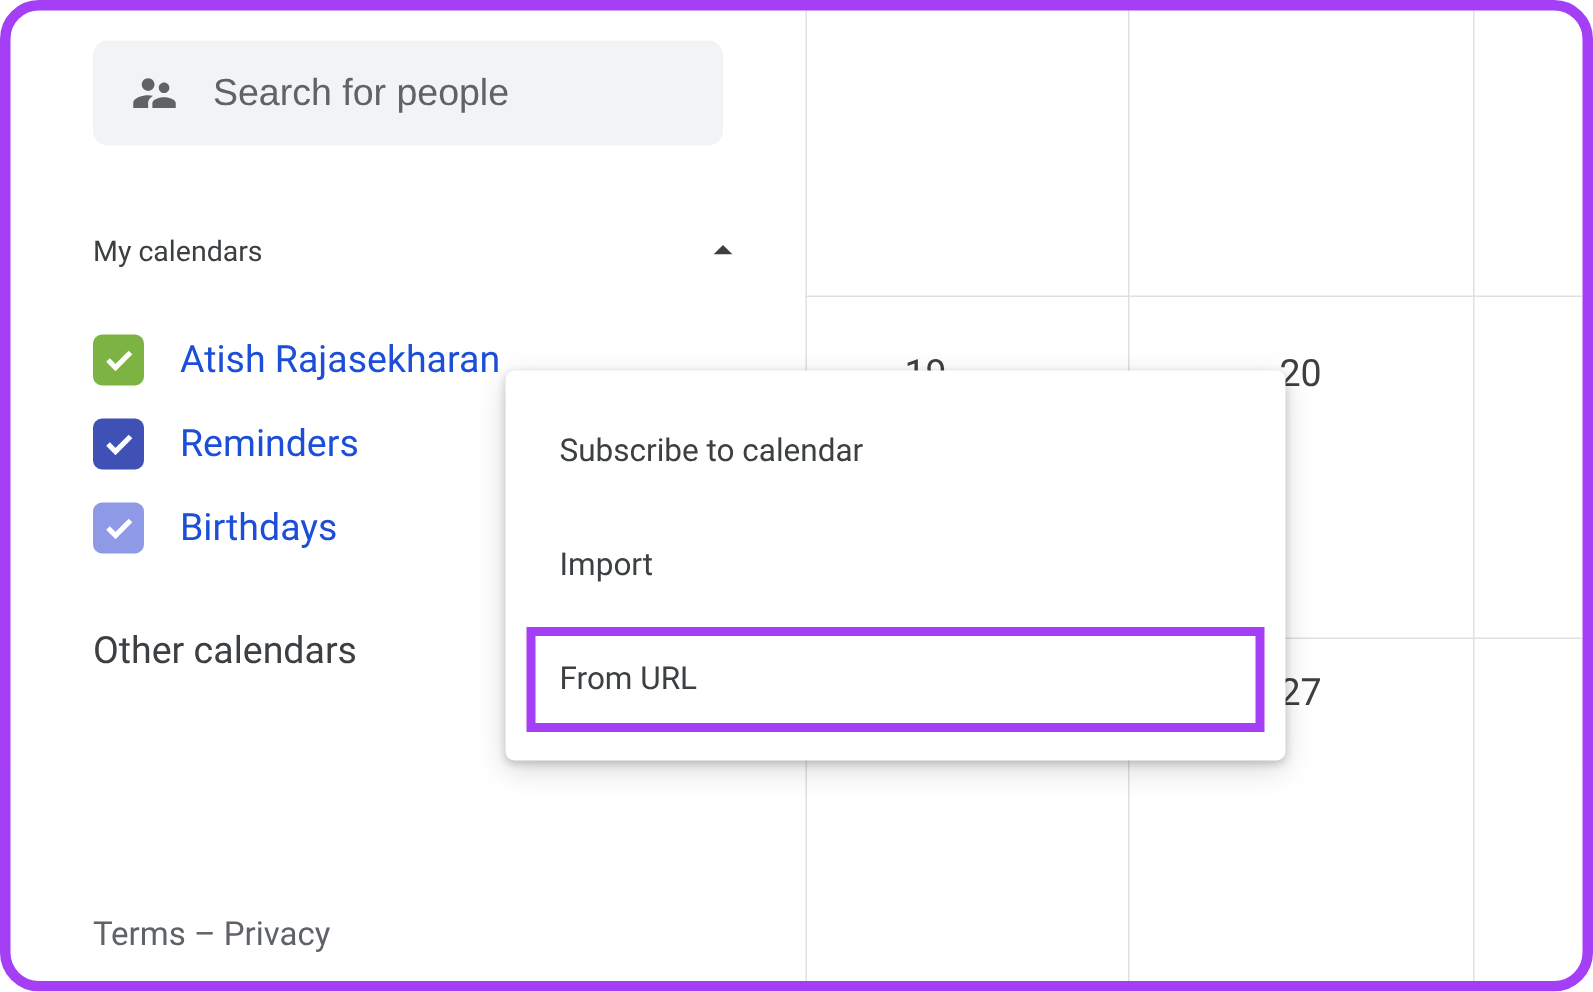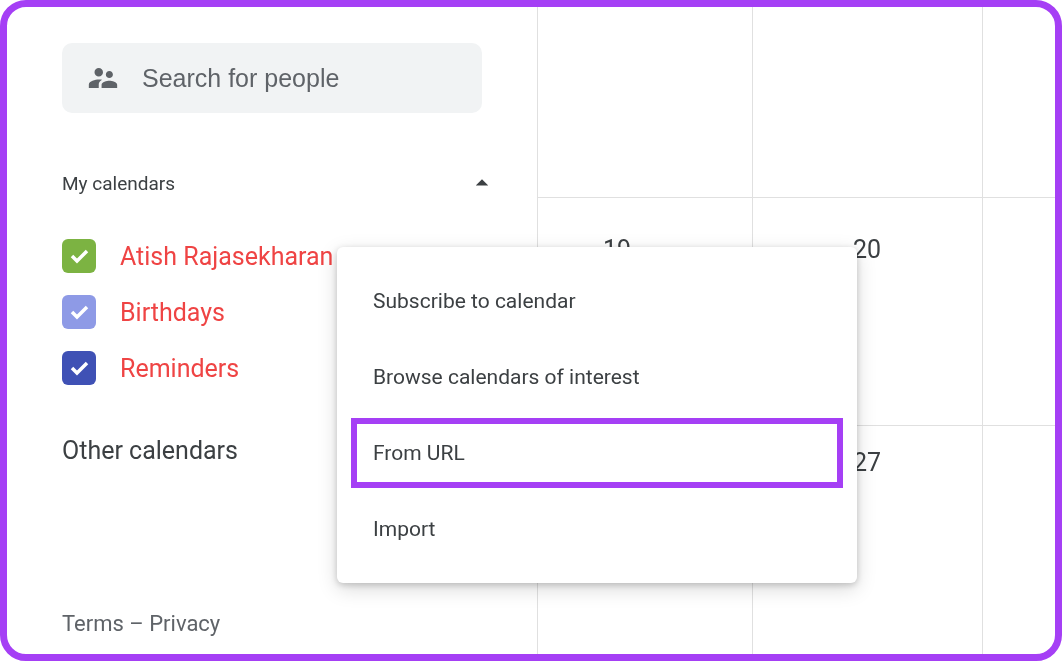--- a/index.html
+++ b/index.html
@@ -25,21 +25,21 @@
     border-radius: 20px;
     overflow: hidden;
     background: #fff;
   }
   .sidebar {
     position: absolute;
     left: 0; top: 0;
     width: 530px;
     height: 100%;
     background: #fff;
-    padding: 36px 0 0 0;
+    padding: 20px 0 0 0;
   }
   .search-box {
     margin: 0 55px 45px 55px;
     height: 70px;
     background: #f1f3f4;
     border-radius: 10px;
     display: flex;
     align-items: center;
     padding: 0 24px;
   }
@@ -76,21 +76,21 @@
   .checkbox {
     width: 34px; height: 34px;
     border-radius: 6px;
     display: flex;
     align-items: center;
     justify-content: center;
     flex-shrink: 0;
   }
   .cal-label {
     font-size: 25px;
-    color: #ef4444;
+    color: #1d4ed8;
     margin-left: 24px;
   }
   .other-section {
     margin-top: 40px;
     padding: 0 55px;
   }
   .other-title {
     font-size: 25px;
     color: #3c4043;
   }
@@ -175,35 +175,35 @@
     <div class="cal-list">
       <div class="cal-item">
         <div class="checkbox" style="background:#7cb342">
           <svg width="24" height="24" viewBox="0 0 24 24" fill="none" stroke="#fff" stroke-width="3.5">
               <path d="M5 12l5 5L20 7"></path>
             </svg>
         </div>
         <span class="cal-label">Atish Rajasekharan</span>
       </div>
       <div class="cal-item">
+        <div class="checkbox" style="background:#3f51b5">
+          <svg width="24" height="24" viewBox="0 0 24 24" fill="none" stroke="#fff" stroke-width="3.5">
+              <path d="M5 12l5 5L20 7"></path>
+            </svg>
+        </div>
+        <span class="cal-label">Reminders</span>
+      </div>
+      <div class="cal-item">
         <div class="checkbox" style="background:#8e9ae6">
           <svg width="24" height="24" viewBox="0 0 24 24" fill="none" stroke="#fff" stroke-width="3.5">
               <path d="M5 12l5 5L20 7"></path>
             </svg>
         </div>
         <span class="cal-label">Birthdays</span>
       </div>
-      <div class="cal-item">
-        <div class="checkbox" style="background:#3f51b5">
-          <svg width="24" height="24" viewBox="0 0 24 24" fill="none" stroke="#fff" stroke-width="3.5">
-              <path d="M5 12l5 5L20 7"></path>
-            </svg>
-        </div>
-        <span class="cal-label">Reminders</span>
-      </div>
     </div>
 
     <div class="other-section">
       <span class="other-title">Other calendars</span>
     </div>
 
     <div class="footer">
       <a href="#">Terms</a><span> – </span><a href="#">Privacy</a>
     </div>
   </div>
@@ -216,19 +216,18 @@
 
     <div class="grow" style="left:0;top:190px;width:100%;height:0;border-width:1px 0 0 0"></div>
     <div class="grow" style="left:0;top:418px;width:100%;height:0;border-width:1px 0 0 0"></div>
     <span class="date-label" style="left:50px;top:208px">19</span>
     <span class="date-label" style="left:300px;top:208px">20</span>
     <span class="date-label" style="left:300px;top:421px">27</span>
   </div>
 
   <div class="menu">
     <div class="menu-item">Subscribe to calendar</div>
-    <div class="menu-item">Browse calendars of interest</div>
+    <div class="menu-item">Import</div>
     <div class="menu-item highlighted">From URL</div>
-    <div class="menu-item">Import</div>
   </div>
 
 </div>
 <div class="frame"></div>
 
 </body></html>

